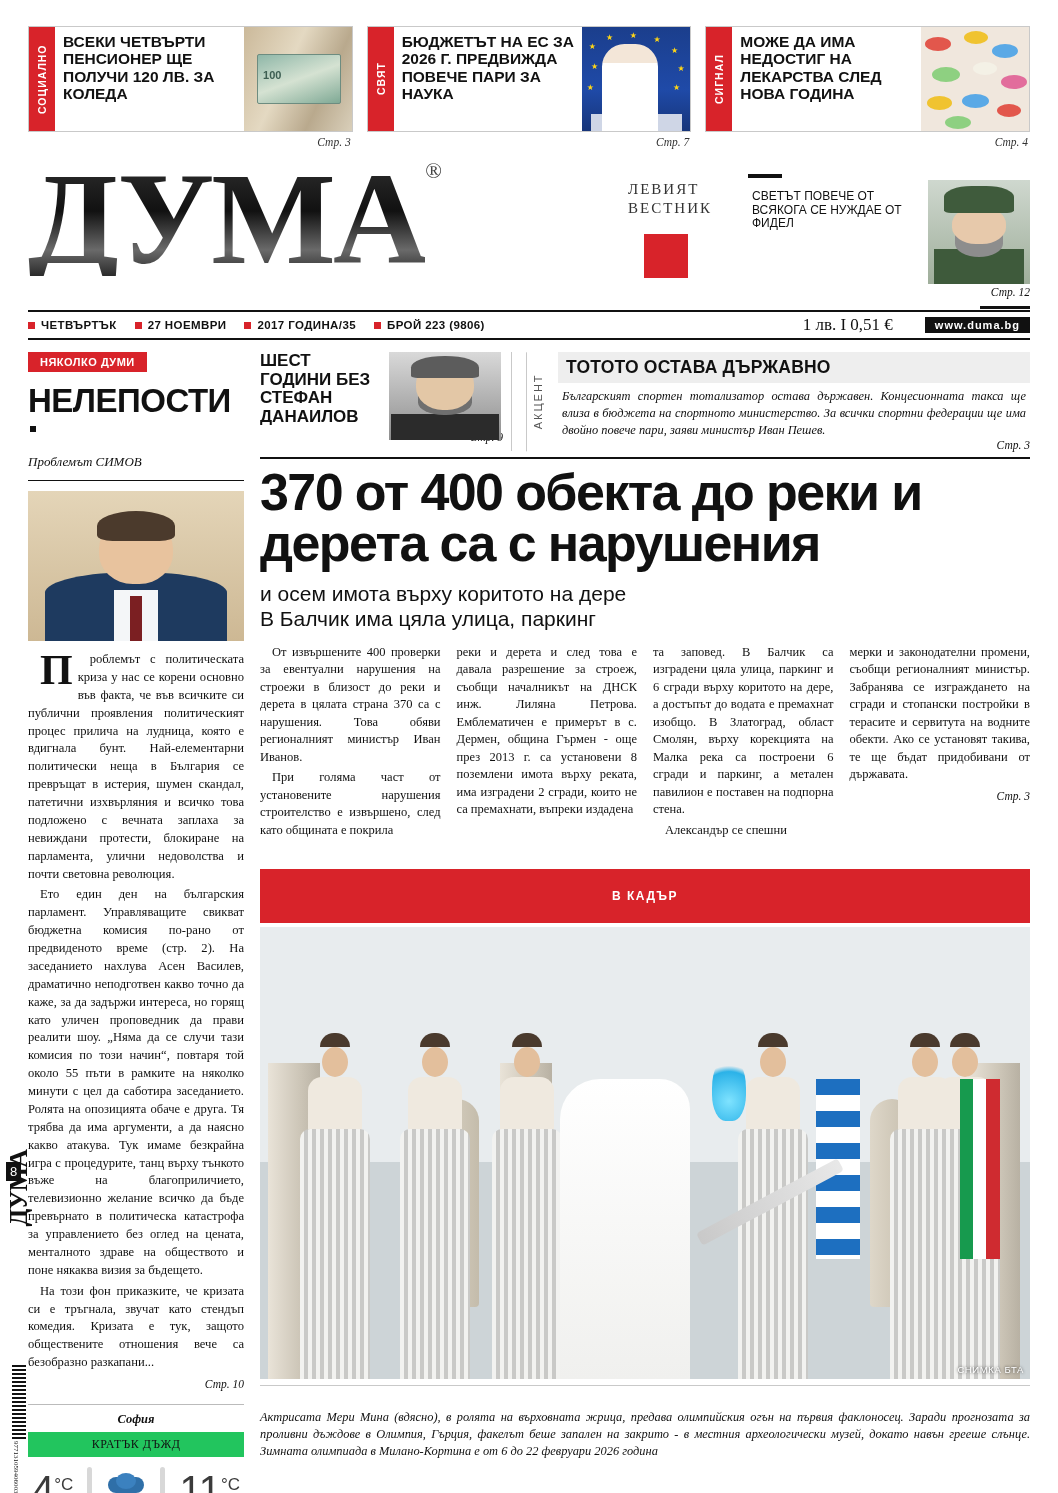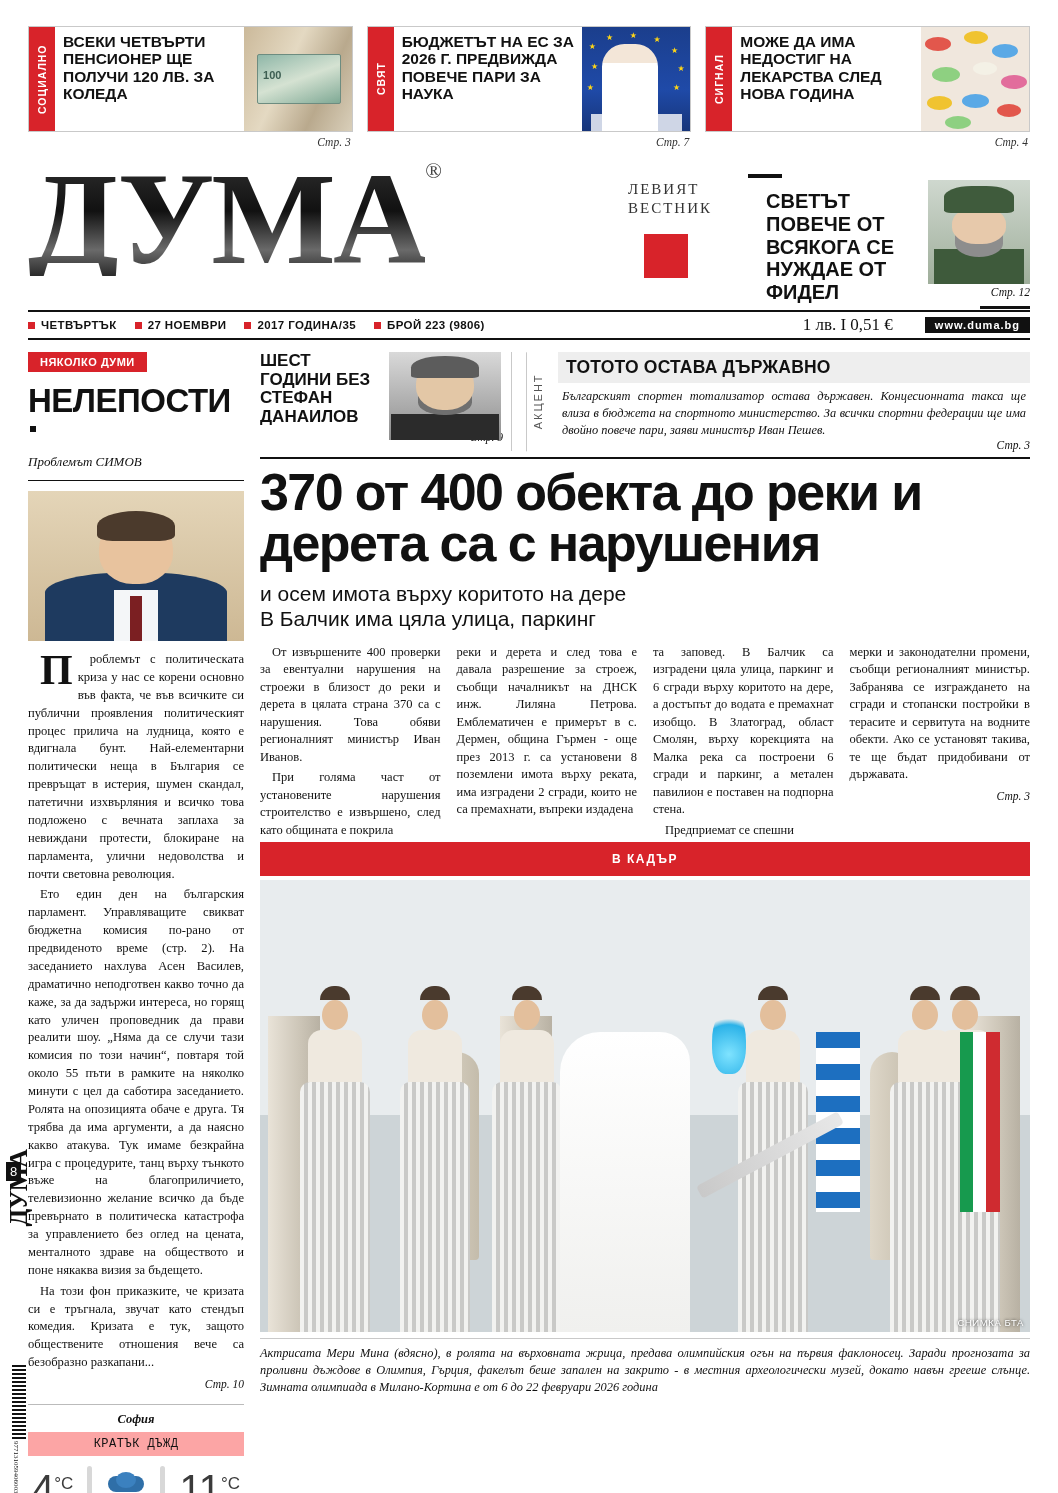--- a/index.html
+++ b/index.html
@@ -80,22 +80,22 @@
   .reg { font-size:22px; vertical-align:top; color:#444; font-weight:normal; }
   .tagline {
     position:absolute; left:600px; top:22px;
     font-family:"Liberation Serif", serif; font-size:15px; line-height:1.25;
     letter-spacing:2px; color:#333; text-transform:uppercase;
   }
   .redsquare { position:absolute; left:616px; top:76px; width:44px; height:44px; background:#d8232a; }
   .fidel-box { position:absolute; right:0; top:16px; width:280px; height:132px; }
   .fidel-box .rule { width:34px; height:4px; background:#111; position:absolute; right:248px; top:0; }
   .fidel-text {
-    position:absolute; left:16px; top:16px; width:170px;
-    font-family:"Liberation Sans", sans-serif; font-weight:bold; font-size:20px;
+    position:absolute; left:2px; top:16px; width:170px;
+    font-family:"Liberation Sans", sans-serif; font-weight:normal; font-size:12px;
     line-height:1.14; text-transform:uppercase;
   }
   .fidel-img {
     position:absolute; right:0; top:6px; width:102px; height:104px; overflow:hidden;
     background:linear-gradient(180deg,#cfd8cf,#9fae9b);
   }
   .fidel-img .cap { position:absolute; left:16%; top:6%; width:68%; height:26%; background:#3f5b3c; border-radius:40% 40% 10% 10%; }
   .fidel-img .face { position:absolute; left:24%; top:26%; width:52%; height:36%; background:#e7c9ab; border-radius:45%; }
   .fidel-img .beard { position:absolute; left:26%; top:48%; width:48%; height:26%; background:#8d8d8d; border-radius:0 0 50% 50%; }
   .fidel-img .body { position:absolute; left:6%; bottom:0; width:88%; height:34%; background:#3e5a3b; }
@@ -150,21 +150,21 @@
   .dropcap::first-letter {
     float:left; font-size:42px; line-height:0.82; font-weight:bold; padding:2px 5px 0 0;
     font-family:"Liberation Serif", serif;
   }
   .page-ref { font-style:italic; font-size:11.5px; text-align:right; margin-top:6px; }
 
   
   .weather { margin-top:14px; border-top:1px solid #bbb; }
   .weather .city { text-align:center; font-weight:bold; font-style:italic; font-size:12.5px; padding:7px 0 5px; }
   .weather .desc {
-    text-align:center; background:#fca5a5; font-family:Liberation Mono, monospace;
+    text-align:center; background:#22c55e; font-family:Liberation Serif, serif;
     font-size:12px; padding:5px 0; letter-spacing:.5px;
   }
   .weather .row { display:flex; align-items:center; justify-content:space-between; padding:10px 4px 0; }
   .temp { font-size:40px; font-family:"Liberation Sans", sans-serif; color:#3b3b3b; }
   .temp sup { font-size:17px; }
   .thermo { width:13px; height:46px; position:relative; }
   .thermo .tube { position:absolute; left:4px; top:0; width:5px; height:34px; background:#d8d8d8; border-radius:3px; }
   .cloud { width:40px; height:34px; position:relative; }
   .cloud .c { position:absolute; left:2px; top:4px; width:36px; height:16px; background:#2f6fa8; border-radius:10px; }
   .cloud .c2 { position:absolute; left:10px; top:0px; width:20px; height:16px; background:#3b81bf; border-radius:50%; }
@@ -224,21 +224,21 @@
   }
   .artcols { display:flex; gap:16px; font-size:12.5px; line-height:1.4; text-align:justify; }
   .artcols .c { flex:1; }
   .artcols p { margin:0 0 3px; text-indent:12px; }
   .artcols p.first { text-indent:12px; }
   .pg-right { font-style:italic; font-size:11.5px; text-align:right; margin-top:4px; }
 
   .kadr {
     background:#d8232a; color:#fff; text-align:center;
     font-family:"Liberation Sans", sans-serif; font-weight:bold; font-size:12px;
-    letter-spacing:1.5px; padding:10px 0; margin-top:0;
+    letter-spacing:1.5px; padding:20px 0; margin-top:27px;
   }
 
   
   .mainphoto {
     position:relative; width:100%; height:452px; margin-top:4px; overflow:hidden;
     background:linear-gradient(180deg,#dfe3e6 0%, #cfd6d9 55%, #b9c2c6 100%);
   }
   .mp-wall { position:absolute; inset:0; background:
       linear-gradient(180deg,#e8ecee 0 52%, #cdd4d7 52% 100%); }
   .mp-col {
@@ -282,21 +282,21 @@
     position:absolute; left:700px; bottom:120px; width:40px; height:180px;
     background:linear-gradient(90deg,#179a4e 0 33%, #ffffff 33% 66%, #cf2b30 66% 100%);
   }
   .mp-credit {
     position:absolute; right:6px; bottom:4px; color:#fff; font-size:9.5px;
     font-family:"Liberation Sans", sans-serif; letter-spacing:.6px;
     text-shadow:0 0 3px rgba(0,0,0,.8);
   }
   .caption {
     font-style:italic; font-size:12.4px; line-height:1.38; margin-top:6px; text-align:justify;
-    border-top:1px solid #c9c9c9; padding-top:6px;
+    border-top:1px solid #c9c9c9; padding-top:23px;
   }
 </style>
 </head>
 <body>
 
 <div class="page">
 
   <div class="teasers">
 
     <div class="teaser">
@@ -469,21 +469,21 @@
       <div class="artcols">
         <div class="c">
           <p class="first">От извършените 400 проверки за евентуални нарушения на строежи в близост до реки и дерета в цялата страна 370 са с нарушения. Това обяви регионалният министър Иван Иванов.</p>
           <p>При голяма част от установените нарушения строителство е извършено, след като общината е покрила</p>
         </div>
         <div class="c">
           <p class="noind" style="text-indent:0">реки и дерета и след това е давала разрешение за строеж, съобщи началникът на ДНСК инж. Лиляна Петрова. Емблематичен е примерът в с. Дермен, община Гърмен - още през 2013 г. са установени 8 поземлени имота върху реката, има изградени 2 сгради, които не са премахнати, въпреки издадена</p>
         </div>
         <div class="c">
           <p class="noind" style="text-indent:0">та заповед. В Балчик са изградени цяла улица, паркинг и 6 сгради върху коритото на дере, а достъпът до водата е премахнат изобщо. В Златоград, област Смолян, върху корекцията на Малка река са построени 6 сгради и паркинг, а метален павилион е поставен на подпорна стена.</p>
-          <p>Предприемат се спешни</p>
+          <p>Александър се спешни</p>
         </div>
         <div class="c">
           <p class="noind" style="text-indent:0">мерки и законодателни промени, съобщи регионалният министър. Забранява се изграждането на сгради и стопански постройки в терасите и сервитута на водните обекти. Ако се установят такива, те ще бъдат придобивани от държавата.</p>
           <div class="pg-right">Стр. 3</div>
         </div>
       </div>
 
       <div class="kadr">В КАДЪР</div>
 
       <div class="mainphoto">

